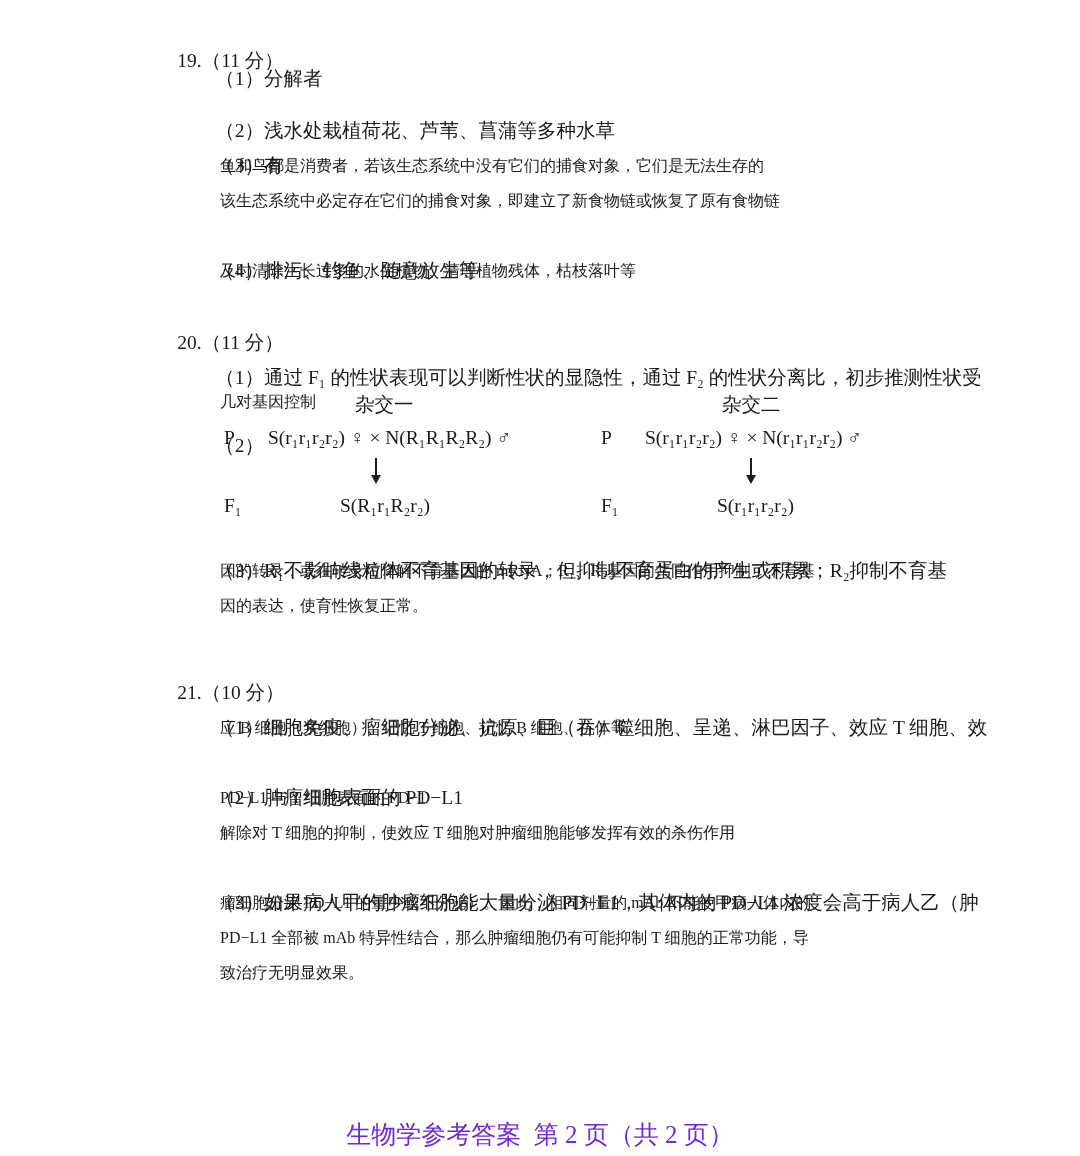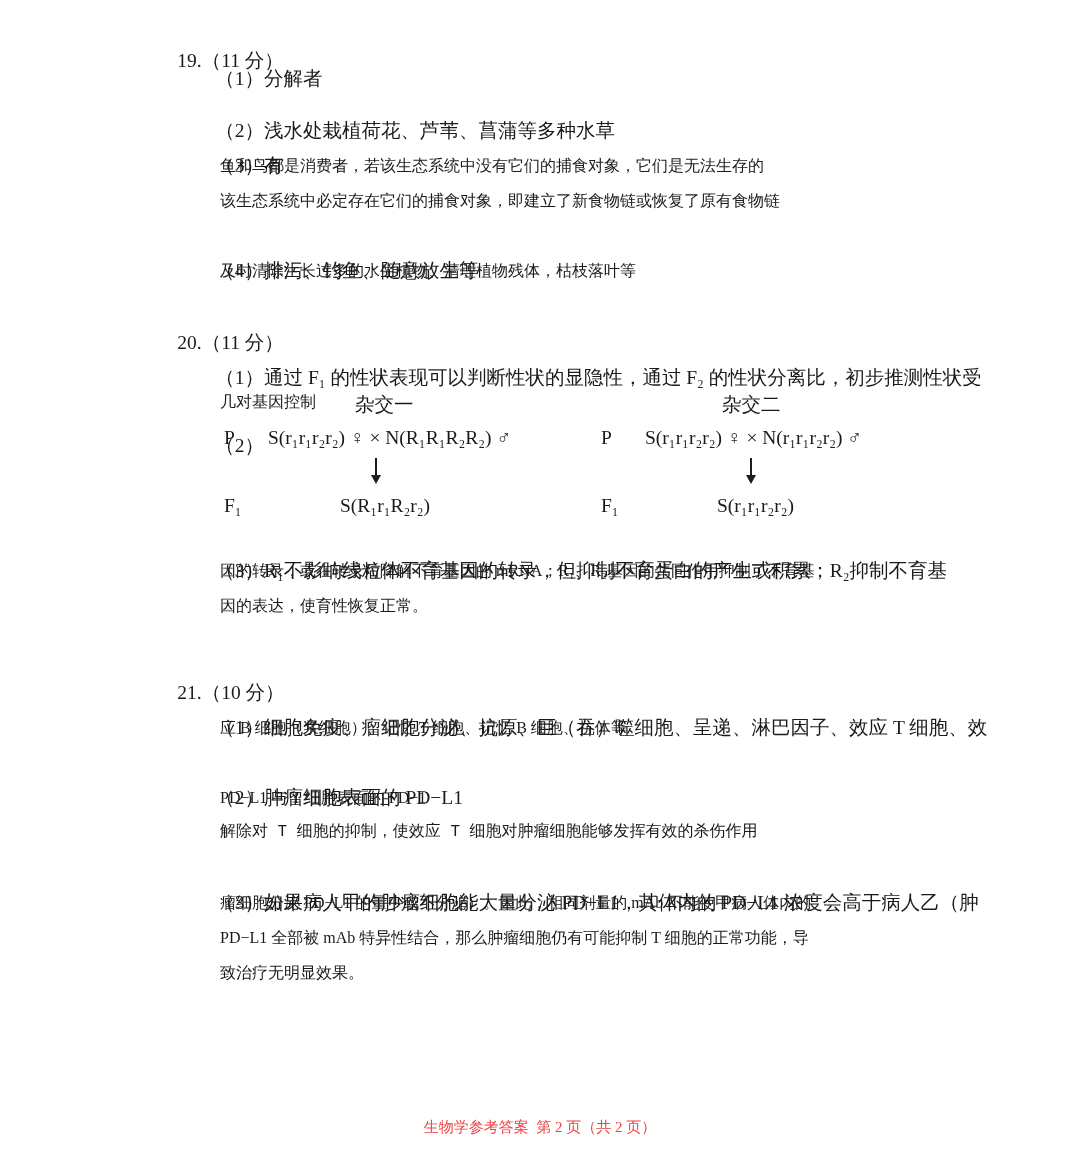--- a/index.html
+++ b/index.html
@@ -86,23 +86,23 @@
     border-top: 9px solid #1d1d1d;
   }
 
   
   .footer {
     position: absolute;
     left: 0;
     top: 1118px;
     width: 1080px;
     text-align: center;
-    font-size: 15px;
+    font-size: 25px;
     white-space: pre;
-    color: #ef4444;
+    color: #6d28d9;
   }
 </style>
 </head>
 <body>
 
 <div class="page">
 
   <div class="qblock" style="top:8px;">
     <div class="qnum" style="top:0px;">
       <span>19.</span><span>（11 分）</span>
@@ -175,21 +175,21 @@
 
     <div class="item" style="top:35px;">
       <span class="marker">（1）</span><span>细胞免疫、瘤细胞分泌、抗原、巨（吞）噬细胞、呈递、淋巴因子、效应 T 细胞、效</span>
     </div>
     <div class="cont" style="top:70px;">应 B 细胞（浆细胞）、记忆 T 细胞、记忆 B 细胞、抗体等</div>
 
     <div class="item" style="top:105px;">
       <span class="marker">（2）</span><span>肿瘤细胞表面的 PD−L1</span>
     </div>
     <div class="cont" style="top:140px;">PD−L1 与 T 细胞表面的 PD−1</div>
-    <div class="cont" style="top:175px;font-family:Liberation Mono, monospace;">解除对 T 细胞的抑制，使效应 T 细胞对肿瘤细胞能够发挥有效的杀伤作用</div>
+    <div class="cont" style="top:175px;">解除对 T 细胞的抑制，使效应 T 细胞对肿瘤细胞能够发挥有效的杀伤作用</div>
 
     <div class="item" style="top:210px;">
       <span class="marker">（3）</span><span>如果病人甲的肿瘤细胞能大量分泌 PD−L1，其体内的 PD−L1 浓度会高于病人乙（肿</span>
     </div>
     <div class="cont" style="top:245px;">瘤细胞分泌 PD−L1 的量少或不分泌）。因此，相同剂量的 mAb 不能使甲病人体内的</div>
     <div class="cont" style="top:280px;">PD−L1 全部被 mAb 特异性结合，那么肿瘤细胞仍有可能抑制 T 细胞的正常功能，导</div>
     <div class="cont" style="top:315px;">致治疗无明显效果。</div>
   </div>
 
   <div class="footer">生物学参考答案  第 2 页（共 2 页）</div>

